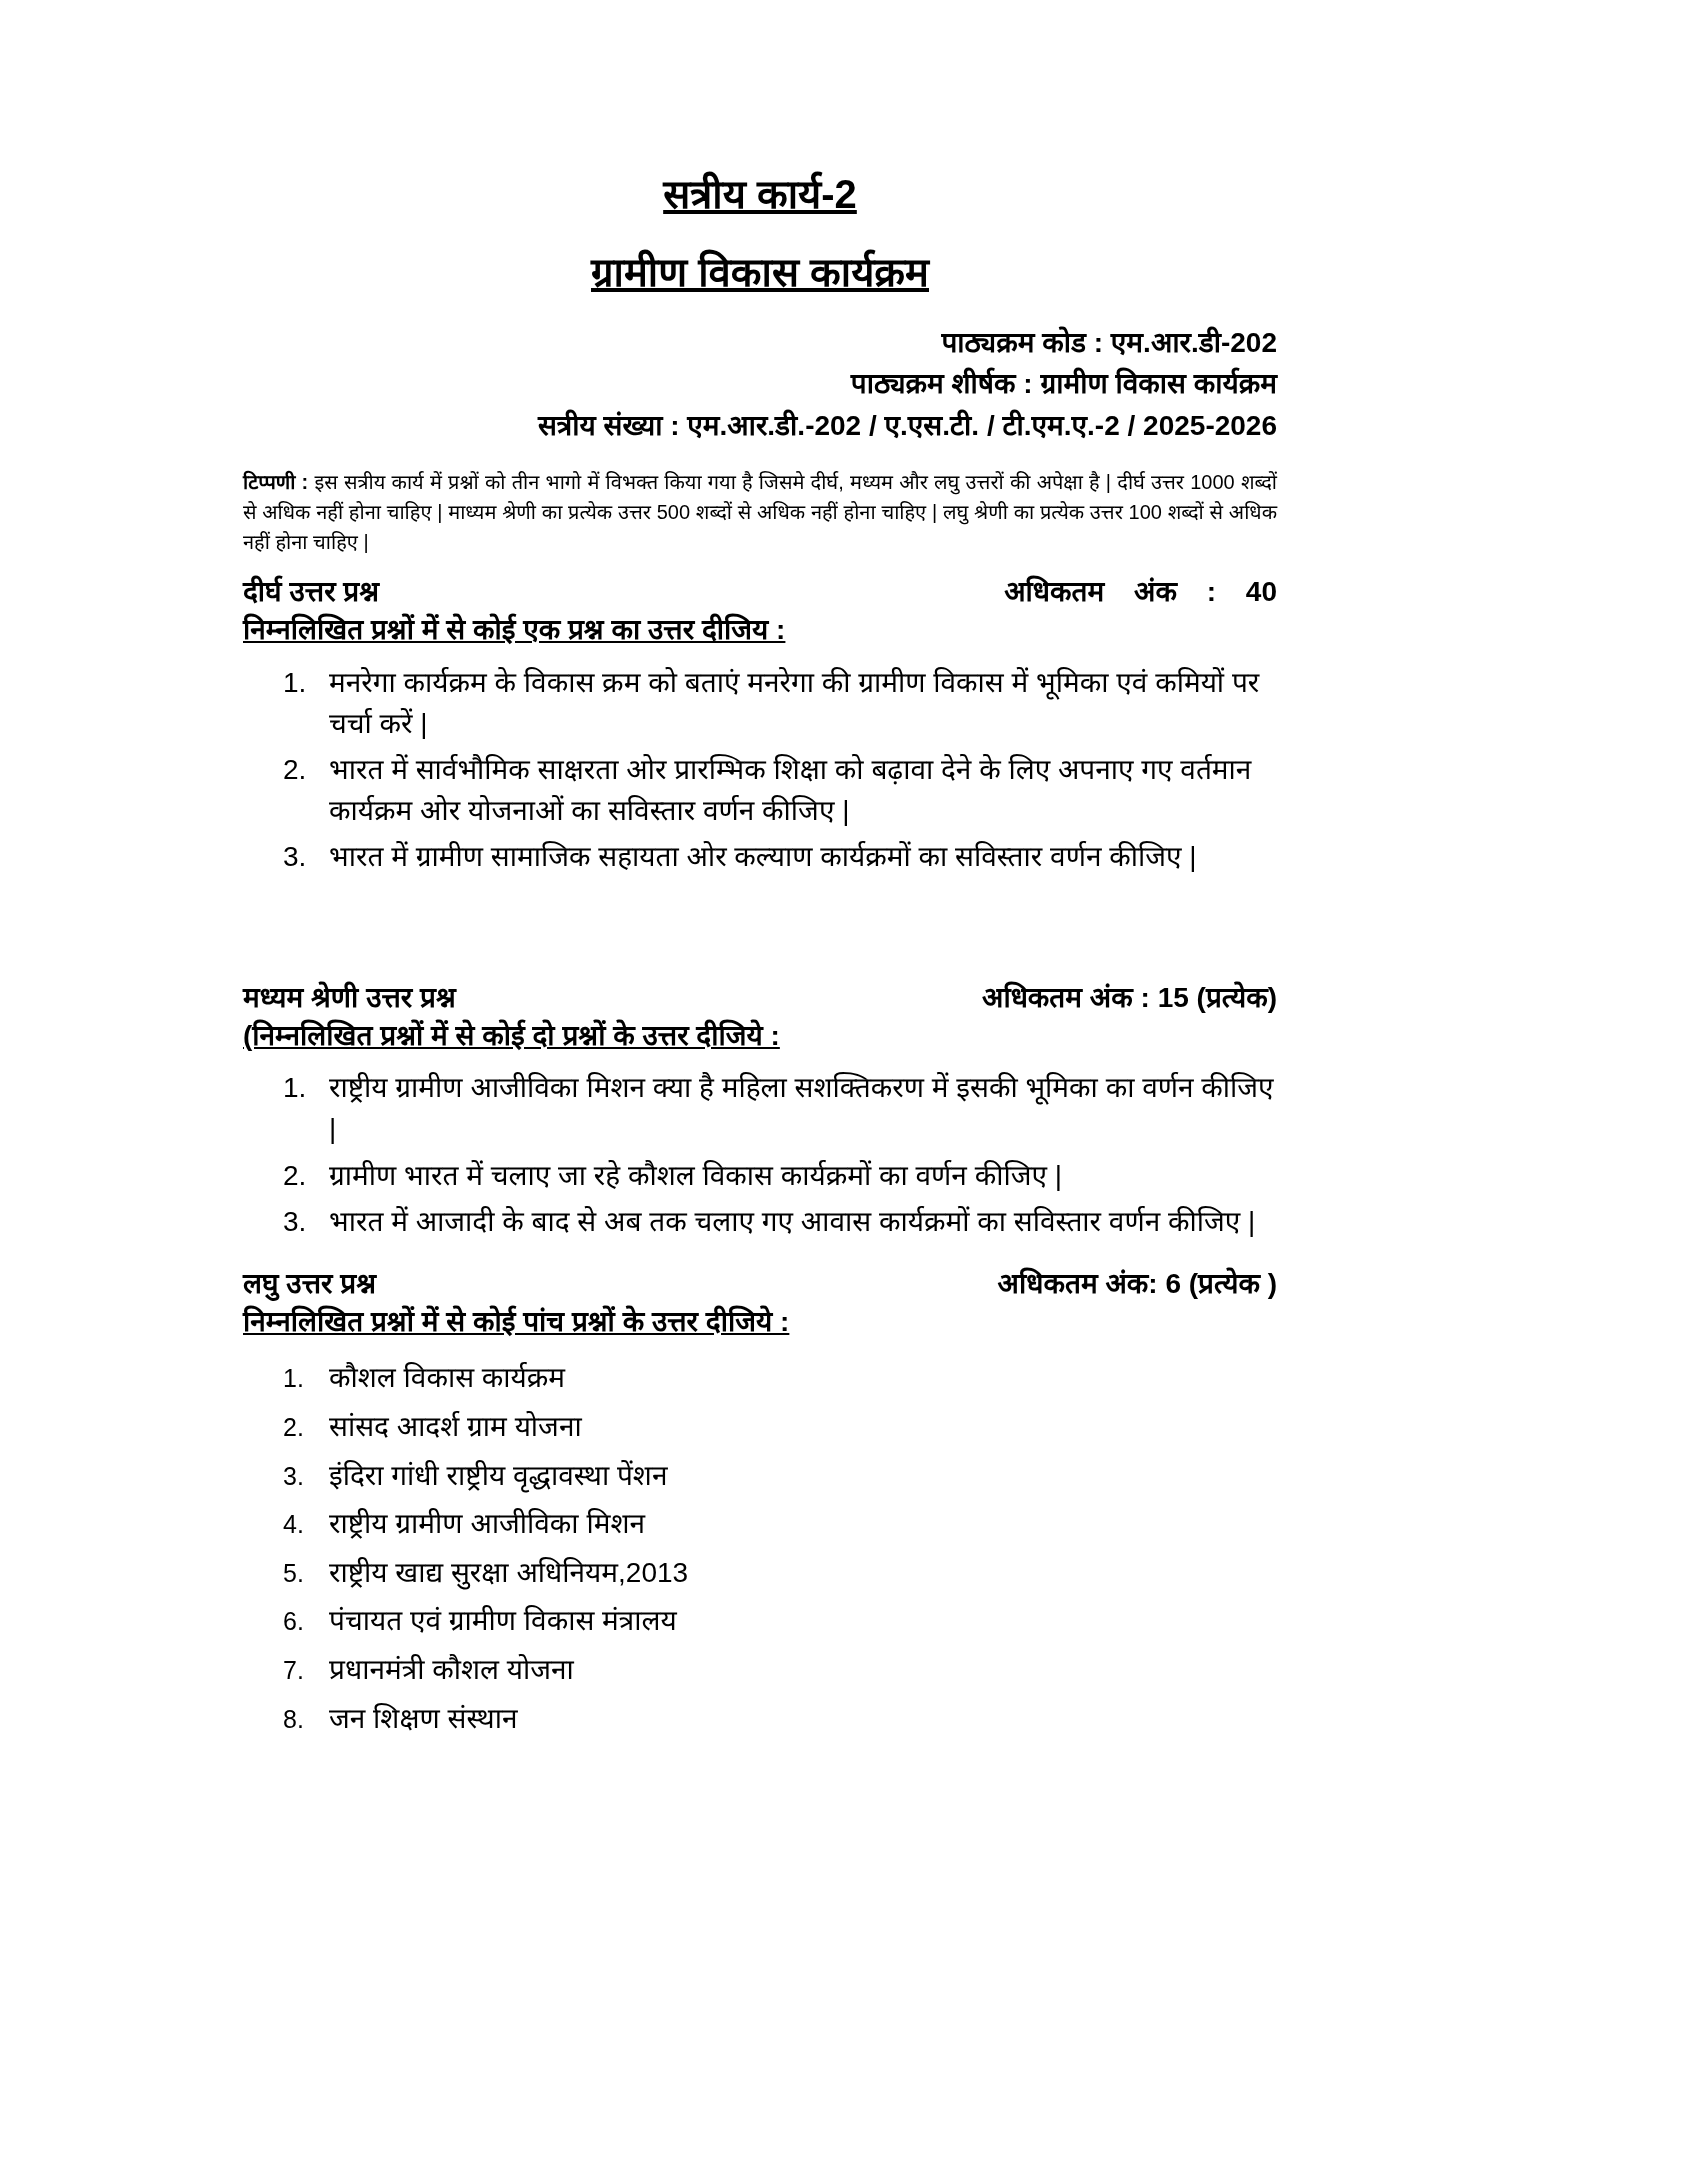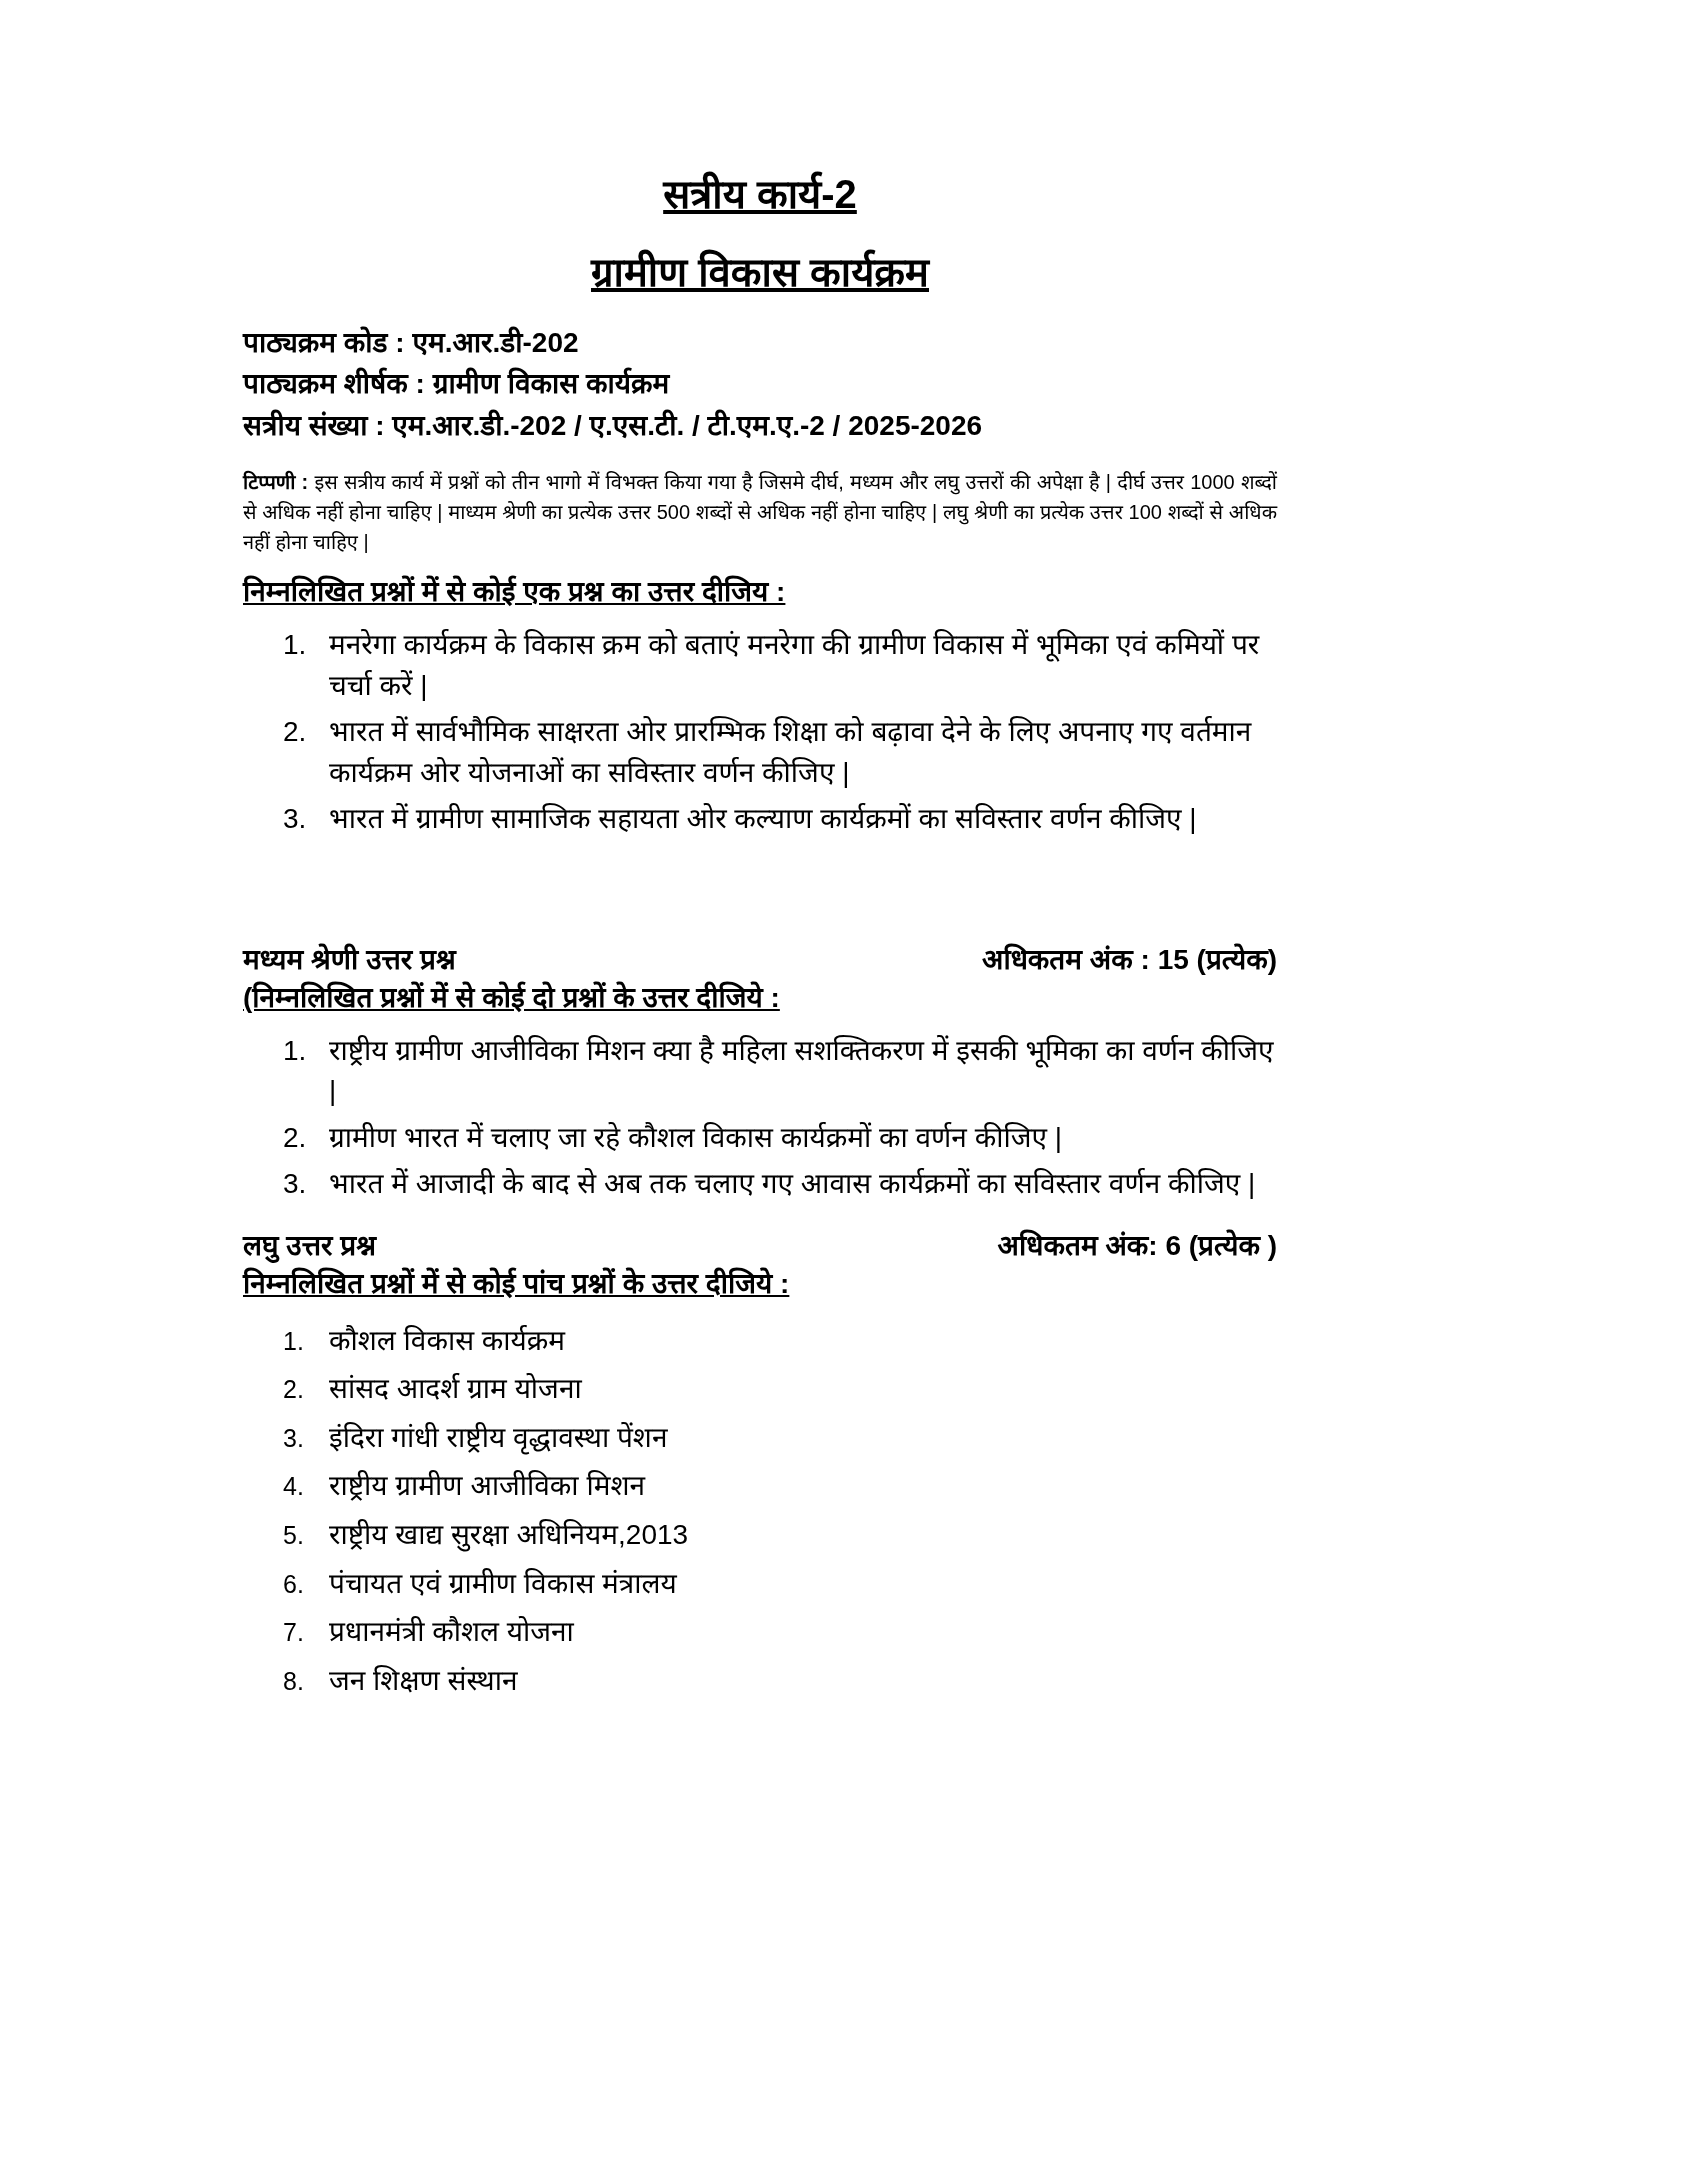--- a/index.html
+++ b/index.html
@@ -16,20 +16,21 @@
   .title{
     text-align:center;
     font-size:40px;
     font-weight:700;
     text-decoration:underline;
     line-height:1.2;
   }
   .title-main{margin-bottom:30px;}
   .title-sub{margin-bottom:26px;}
   .course-info{
+    text-align:right;
     font-size:28px;
     font-weight:700;
     line-height:1.48;
     margin-bottom:18px;
   }
   .note{
     font-size:20px;
     line-height:1.5;
     text-align:justify;
     margin-bottom:16px;
@@ -88,20 +89,24 @@
   <div class="title title-sub">ग्रामीण विकास कार्यक्रम</div>
 
   <div class="course-info">
     <div>पाठ्यक्रम कोड : एम.आर.डी-202</div>
     <div>पाठ्यक्रम शीर्षक : ग्रामीण विकास कार्यक्रम</div>
     <div>सत्रीय संख्या : एम.आर.डी.-202 / ए.एस.टी. / टी.एम.ए.-2 / 2025-2026</div>
   </div>
 
   <div class="note"><span class="note-label">टिप्पणी :</span><span> इस सत्रीय कार्य में प्रश्नों को तीन भागो में विभक्त किया गया है जिसमे दीर्घ, मध्यम और लघु उत्तरों की अपेक्षा है | दीर्घ उत्तर 1000 शब्दों से अधिक नहीं होना चाहिए | माध्यम श्रेणी का प्रत्येक उत्तर 500 शब्दों से अधिक नहीं होना चाहिए | लघु श्रेणी का प्रत्येक उत्तर 100 शब्दों से अधिक नहीं होना चाहिए |</span></div>
 
+  <div class="section-head">
+    <span>दीर्घ उत्तर प्रश्न</span>
+    <span class="marks-wide">अधिकतम अंक : 40</span>
+  </div>
   <div class="instruction">निम्नलिखित प्रश्नों में से कोई एक प्रश्न का उत्तर दीजिय :</div>
 
   <ol class="qlist">
     <li>मनरेगा कार्यक्रम के विकास क्रम को बताएं मनरेगा की ग्रामीण विकास में भूमिका एवं कमियों पर चर्चा करें |</li>
     <li>भारत में सार्वभौमिक साक्षरता ओर प्रारम्भिक शिक्षा को बढ़ावा देने के लिए अपनाए गए वर्तमान कार्यक्रम ओर योजनाओं का सविस्तार वर्णन कीजिए |</li>
     <li>भारत में ग्रामीण सामाजिक सहायता ओर कल्याण कार्यक्रमों का सविस्तार वर्णन कीजिए |</li>
   </ol>
 
   <div class="gap-large"></div>
 

